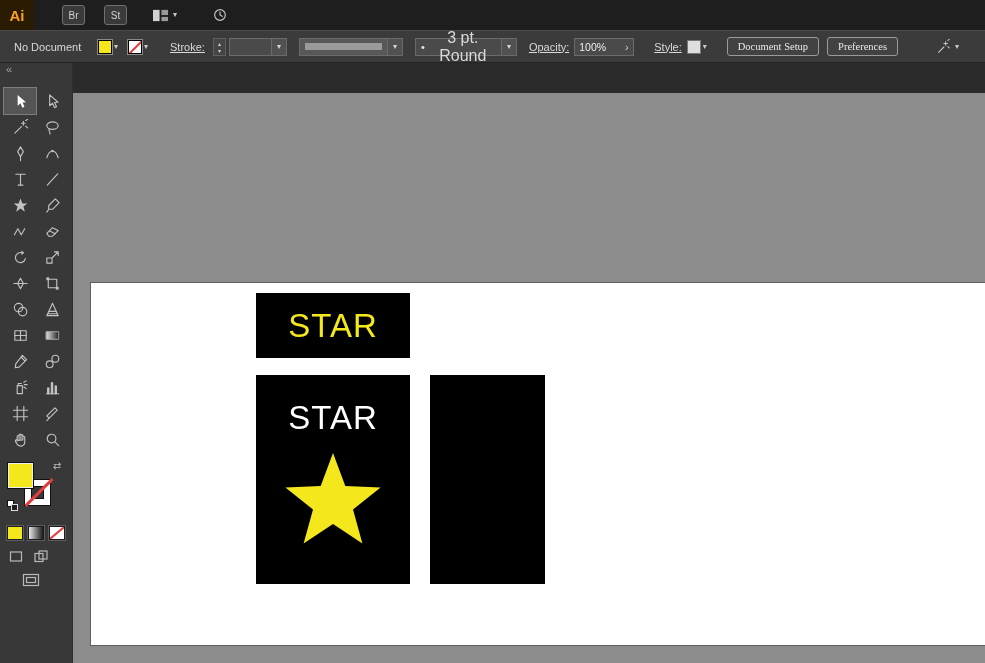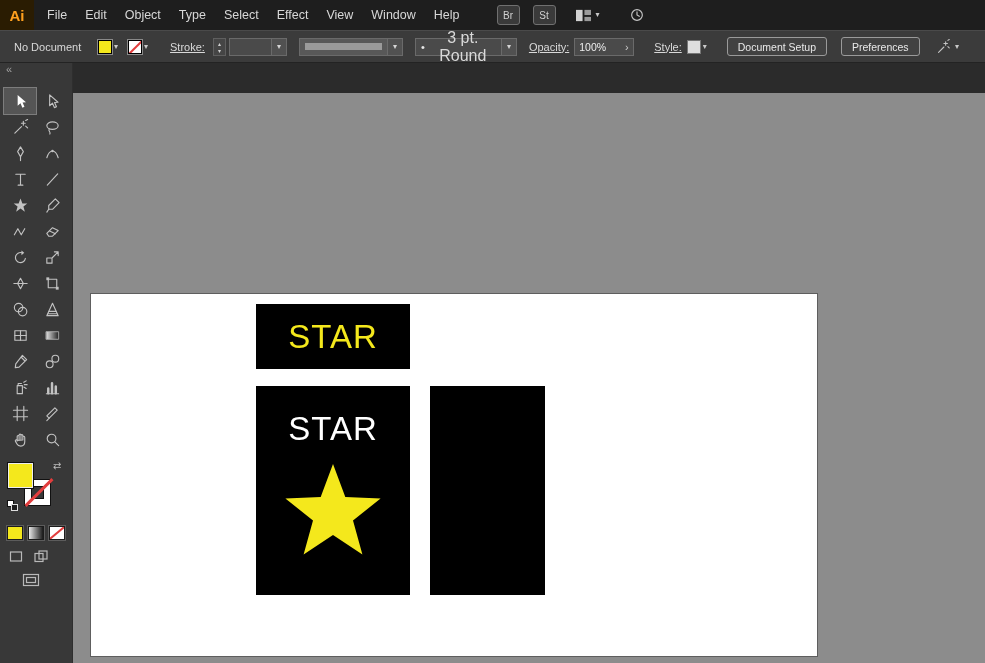--- a/index.html
+++ b/index.html
@@ -11,21 +11,21 @@
   }
   .app{position:absolute;inset:0;}
 
   
   .menubar{position:absolute;left:0;top:0;width:100%;height:30px;background:var(--menubar-bg);
     display:flex;align-items:center;box-sizing:border-box;}
   .logo{width:34px;height:30px;display:flex;align-items:center;justify-content:center;
     color:var(--logo-orange);font-weight:bold;font-size:15px;background:#2a1c02;}
   .menus{display:flex;height:100%;align-items:center;margin-left:4px;}
   .menu-item{padding:0 9px;font-size:12.5px;color:#d8d8d8;line-height:30px;cursor:default;}
-  .appbar-right{display:flex;align-items:center;margin-left:28px;gap:13px;}
+  .appbar-right{display:flex;align-items:center;margin-left:28px;gap:19px;}
   .sq-btn{width:23px;height:20px;background:#3a3a3a;border:1px solid #707070;border-radius:3px;
     color:#d2d2d2;font-size:10px;font-family:inherit;padding:0;display:flex;align-items:center;justify-content:center;}
   .arrange{display:flex;align-items:center;gap:4px;margin-left:6px;}
   .dd{font-size:8px;color:#c9c9c9;line-height:1;}
   .circbtn{margin-left:16px;display:flex;align-items:center;}
 
   
   .controlbar{position:absolute;top:30px;left:0;width:100%;height:33px;background:var(--panel-bg);
     border-top:1px solid #4a4a4a;border-bottom:1px solid #232323;display:flex;align-items:center;
     box-sizing:border-box;padding:0 10px 0 14px;color:#d9d9d9;font-size:11px;}
@@ -55,22 +55,22 @@
   .profile-preview{flex:1;height:7px;margin:0 5px;background:#9a9a9a;}
   .brush{width:102px;margin-left:12px;}
   .bullet{margin-left:5px;font-size:11px;color:#e8e8e8;}
   .brush .val{flex:1;text-align:center;font-size:16px;}
   .opacity-field{width:60px;margin-left:5px;}
   .opacity-input{flex:1;width:38px;height:16px;background:transparent;border:none;outline:none;
     color:#ededed;font-size:10.5px;padding:0 0 0 4px;font-family:inherit;}
   .chev{width:13px;text-align:center;color:#ccc;font-size:11px;}
   .style-combo{margin-left:5px;}
   .cb-btn{margin-left:20px;height:19px;padding:0 10px;background:#424242;color:#e9e9e9;
-    border:1px solid #9a9a9a;border-radius:3px;font-size:10.5px;font-family:Liberation Sans, sans-serif;}
-  .cb-btn.second{margin-left:14px;}
+    border:1px solid #9a9a9a;border-radius:3px;font-size:10.5px;font-family:Liberation Serif, serif;}
+  .cb-btn.second{margin-left:8px;}
   .cb-right{margin-left:auto;display:flex;align-items:center;gap:4px;margin-right:16px;color:#c4c4c4;}
 
   
   .tabbar{position:absolute;left:73px;top:63px;right:0;height:30px;background:#333333;
     border-bottom:1px solid #242424;display:flex;align-items:flex-end;box-sizing:border-box;}
   .tab{margin-left:12px;height:29px;background:#454545;display:flex;align-items:center;
     padding:0 10px 0 12px;font-size:11px;color:#e4e4e4;gap:16px;border:1px solid #2a2a2a;border-bottom:none;box-sizing:border-box;}
   .close{color:#b5b5b5;font-size:13px;line-height:1;}
 
   
@@ -105,50 +105,39 @@
   .none-btn::after{content:"";position:absolute;left:-4px;right:-4px;top:45%;height:2px;
     background:var(--none-red);transform:rotate(-40deg);}
 
   .modes-row{display:flex;gap:11px;margin:10px 0 0 9px;color:#b9b9b9;}
   .modes-row svg{display:block;}
   .screenmode{margin:10px 0 0 22px;color:#b9b9b9;}
   .screenmode svg{display:block;}
 
   
   .canvas{position:absolute;left:73px;top:93px;right:0;bottom:0;background:var(--canvas-gray);overflow:hidden;}
-  .artboard{position:absolute;left:18px;top:190px;width:726px;height:362px;background:var(--artboard-white);
-    outline:1px solid #5e5e5e;margin-top:11px;}
+  .artboard{position:absolute;left:18px;top:190px;width:894px;height:362px;background:var(--artboard-white);
+    outline:1px solid #5e5e5e;}
   .obj{position:absolute;background:var(--object-black);}
   .rectA{left:165px;top:10px;width:154px;height:65px;display:flex;align-items:center;justify-content:center;}
   .bannertext{font-size:33px;color:var(--yellow);letter-spacing:1px;}
   .rectB{left:165px;top:92px;width:154px;height:209px;}
   .postertext{position:absolute;top:24px;left:0;width:100%;text-align:center;font-size:33px;
     color:var(--poster-text);letter-spacing:1px;}
   .star{position:absolute;left:25px;top:76px;width:104px;height:104px;}
   .star polygon{fill:var(--yellow);}
   .rectC{left:339px;top:92px;width:115px;height:209px;}
 </style>
 </head>
 <body>
 
 <div class="app">
 
   <header class="menubar">
     <div class="logo">Ai</div>
-    <nav class="menus" id="menus">
-        <span class="menu-item">File</span>
-        <span class="menu-item">Edit</span>
-        <span class="menu-item">Object</span>
-        <span class="menu-item">Type</span>
-        <span class="menu-item">Select</span>
-        <span class="menu-item">Effect</span>
-        <span class="menu-item">View</span>
-        <span class="menu-item">Window</span>
-        <span class="menu-item">Help</span>
-      </nav>
     <div class="appbar-right">
       <button class="sq-btn">Br</button>
       <button class="sq-btn">St</button>
       <div class="arrange">
         <span class="ticon">
           <svg width="17" height="15" viewBox="0 0 18 16">
             <rect x="1" y="2" width="7" height="12" fill="#d2d2d2"></rect>
             <rect x="10" y="2" width="7" height="5.5" fill="#9a9a9a"></rect>
             <rect x="10" y="9.5" width="7" height="4.5" fill="#9a9a9a"></rect>
           </svg>

